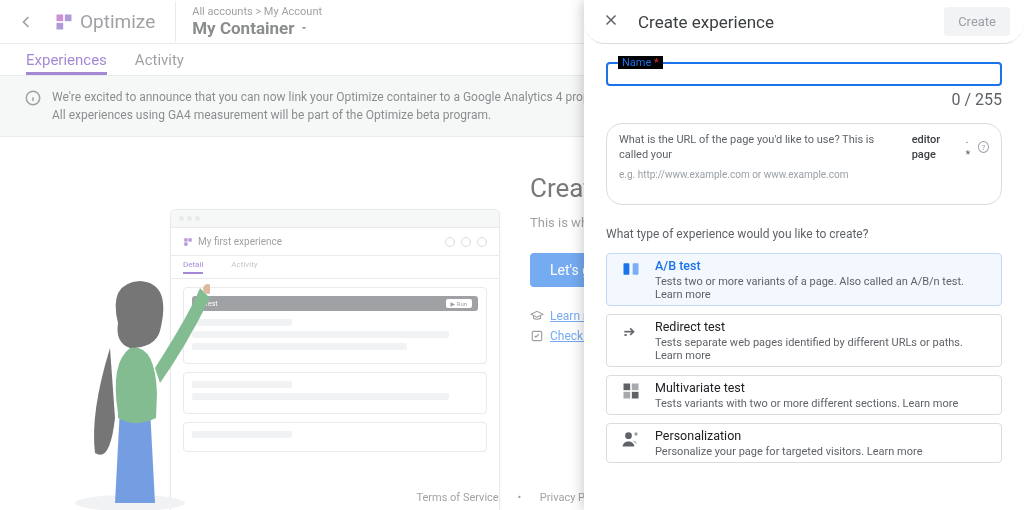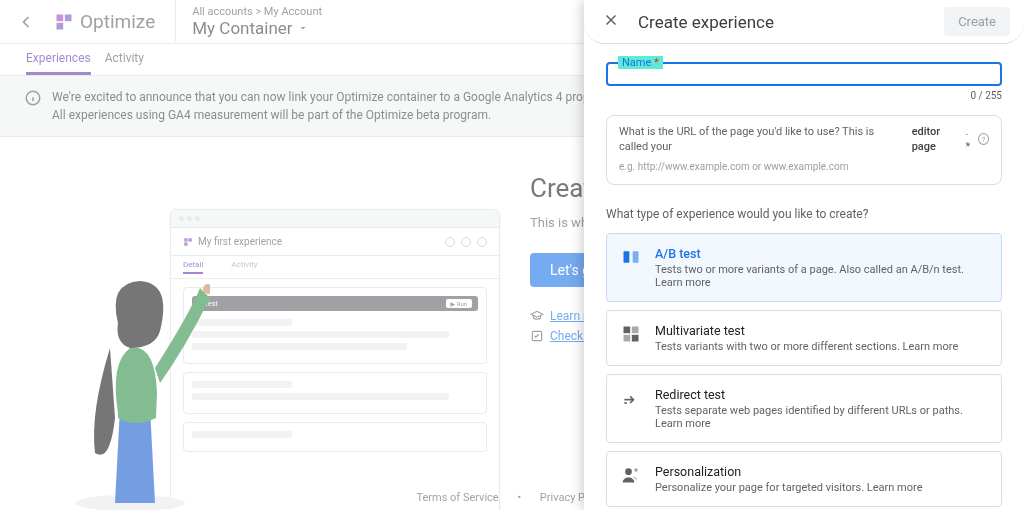--- a/index.html
+++ b/index.html
@@ -14,22 +14,22 @@
   }
 
   
   .app { position:absolute; inset:0; }
   .topbar { display:flex; align-items:center; height:44px; border-bottom:1px solid var(--g-border); padding:13px 8px; }
   .back-arrow { color:#5f6368; padding:6px 8px; display:flex; cursor:pointer; }
   .logo-area { display:flex; align-items:center; gap:6px; padding:0 10px; }
   .logo-text { font-size:19px; color:#5f6368; font-weight:400; }
   .acct-box { border-left:1px solid var(--g-border); margin-left:10px; padding:4px 16px; display:flex; flex-direction:column; justify-content:center; }
   .breadcrumb { font-size:11px; color:#5f6368; }
-  .container-name { font-size:17px; color:#3c4043; display:flex; align-items:center; gap:4px; cursor:pointer; }
-  .tabs { display:flex; gap:14px; padding:0 26px; height:32px; border-bottom:1px solid var(--g-border); font-size:12px; }
+  .container-name { font-size:17px; color:#3c4043; display:flex; align-items:center; gap:4px; cursor:pointer;font-weight:bold; }
+  .tabs { display:flex; gap:28px; padding:0 26px; height:32px; border-bottom:1px solid var(--g-border); font-size:15px; }
   .tab { padding-top:7px; color:#5f6368; cursor:pointer; }
   .tab.active { color:var(--g-purple); border-bottom:3px solid var(--g-purple); }
   .banner { display:flex; align-items:flex-start; gap:10px; padding:12px 24px; background:#f1f3f4; border-bottom:1px solid var(--g-border); font-size:12px; color:var(--g-text); line-height:1.5; }
   .info-icon { color:#5f6368; flex:0 0 auto; margin-top:1px; }
   .hero { display:flex; padding:36px 60px 0 60px; gap:30px; }
   .illus-col { flex:0 0 440px; position:relative; height:320px; }
   .fake-window { position:absolute; right:0; top:36px; width:330px; height:307px; border:1px solid var(--g-border); border-radius:6px; background:#fff; box-shadow:0 1px 3px rgba(0,0,0,.08);}
   .fake-window .titlebar{ height:18px; background:#f1f3f4; border-bottom:1px solid var(--g-border); border-radius:6px 6px 0 0; display:flex; align-items:center; gap:3px; padding:0 8px;}
   .dot{width:5px;height:5px;border-radius:50%;background:#dadce0;}
   .fw-header{display:flex;align-items:center;justify-content:space-between;padding:8px 12px;border-bottom:1px solid var(--g-border);}
@@ -60,32 +60,32 @@
   
   .scrim{position:absolute;inset:0;background:rgba(255,255,255,.4);}
 
   
   .drawer{position:absolute;top:0;right:0;width:440px;height:100%;background:#fff;box-shadow:-2px 0 12px rgba(0,0,0,.2);display:flex;flex-direction:column;}
   .drawer-head{display:flex;align-items:center;gap:14px;height:44px;padding:0 14px;border-bottom:1px solid var(--g-border);border-radius:21px;}
   .drawer-title{font-size:17px;flex:1;color:#3c4043;}
   .create-btn{background:#f1f3f4;color:#9aa0a6;border:none;border-radius:4px;padding:7px 14px;font-size:13px;cursor:not-allowed;}
   .drawer-body{padding:18px 22px 10px 22px;overflow:auto;flex:1;}
   .field{position:relative;border:2px solid var(--g-blue);border-radius:4px;padding:11px 12px 9px 12px;margin-bottom:4px;}
-  .field-label{position:absolute;top:-8px;left:10px;background:#5eead4;padding:0 4px;font-size:11px;color:var(--g-blue);}
+  .field-label{position:absolute;top:-8px;left:10px;background:#000000;padding:0 4px;font-size:11px;color:var(--g-blue);}
   .req{color:#d93025;}
   .field input{border:none;outline:none;width:100%;font-size:13px;color:#202124;}
   .field input::placeholder{color:#9aa0a6;}
-  .counter{text-align:right;font-size:10px;color:#5f6368;margin-bottom:14px;}
-  .url-box{border:1px solid var(--g-border);border-radius:8px;padding:8px 12px 10px 12px;margin-bottom:22px;}
+  .counter{text-align:right;font-size:16px;color:#5f6368;margin-bottom:14px;}
+  .url-box{border:1px solid var(--g-border);border-radius:16px;padding:8px 12px 22px 12px;margin-bottom:22px;}
   .url-label{font-size:11px;color:#5f6368;display:flex;align-items:center;gap:3px;line-height:1.4;}
   .url-label b{font-weight:500;color:#3c4043;}
   .url-input{border:none;outline:none;width:100%;font-size:10px;color:#4d7c0f;margin-top:0;}
   .url-input::placeholder{color:#9aa0a6;}
   .q{font-size:12px;color:#5f6368;margin:4px 0 12px 0;}
-  .opt{border:1px solid var(--g-border);border-radius:4px;margin-bottom:8px;display:flex;align-items:flex-start;gap:14px;padding:12px 14px;cursor:pointer;}
+  .opt{border:1px solid var(--g-border);border-radius:4px;margin-bottom:8px;display:flex;align-items:flex-start;gap:14px;padding:4px 14px;cursor:pointer;}
   .opt.selected{border-color:#c5d8f5;background:#f3f7fe;}
   .opt-ic{width:20px;height:20px;color:#5f6368;flex:0 0 auto;margin-top:1px;}
   .opt.selected .opt-ic{color:var(--g-blue);}
   .opt-body .t{font-size:12.5px;color:#202124;margin-bottom:2px;}
   .opt.selected .opt-body .t{color:var(--g-blue);font-weight:500;}
   .opt-body .d{font-size:11px;color:#5f6368;}
   .opt-body .d .lm{cursor:pointer;color:#5f6368;}
   .close-x{cursor:pointer;color:#5f6368;padding:4px;}
   .help-q{border:1px solid #9aa0a6;color:#9aa0a6;border-radius:50%;width:12px;height:12px;display:inline-flex;align-items:center;justify-content:center;font-size:8px;}
 </style>
@@ -269,44 +269,44 @@
           </svg>
       </span>
       <div class="opt-body">
         <div class="t">A/B test</div>
         <div class="d"><span>Tests two or more variants of a page. Also called an A/B/n test.</span> <span class="lm">Learn more</span></div>
       </div>
     </div>
 
     <div class="opt">
       <span class="opt-ic">
+        <svg width="20" height="20" viewBox="0 0 24 24" fill="none" stroke="currentColor" stroke-width="2">
+            <path d="M4 14h10"></path>
+            <path d="M11 10l4 4-4 4"></path>
+            <path d="M4 18h3"></path>
+          </svg>
+      </span>
+      <div class="opt-body">
+        <div class="t">Redirect test</div>
+        <div class="d"><span>Tests separate web pages identified by different URLs or paths.</span> <span class="lm">Learn more</span></div>
+      </div>
+    </div>
+
+    <div class="opt">
+      <span class="opt-ic">
         <svg width="20" height="20" viewBox="0 0 24 24" fill="currentColor">
             <rect x="3" y="3" width="8" height="8"></rect>
             <rect x="13" y="3" width="8" height="8" opacity=".55"></rect>
             <rect x="3" y="13" width="8" height="8" opacity=".55"></rect>
             <rect x="13" y="13" width="8" height="8"></rect>
           </svg>
       </span>
       <div class="opt-body">
         <div class="t">Multivariate test</div>
         <div class="d"><span>Tests variants with two or more different sections.</span> <span class="lm">Learn more</span></div>
-      </div>
-    </div>
-
-    <div class="opt">
-      <span class="opt-ic">
-        <svg width="20" height="20" viewBox="0 0 24 24" fill="none" stroke="currentColor" stroke-width="2">
-            <path d="M4 14h10"></path>
-            <path d="M11 10l4 4-4 4"></path>
-            <path d="M4 18h3"></path>
-          </svg>
-      </span>
-      <div class="opt-body">
-        <div class="t">Redirect test</div>
-        <div class="d"><span>Tests separate web pages identified by different URLs or paths.</span> <span class="lm">Learn more</span></div>
       </div>
     </div>
 
     <div class="opt">
       <span class="opt-ic">
         <svg width="20" height="20" viewBox="0 0 24 24" fill="currentColor">
             <circle cx="9" cy="8" r="4"></circle>
             <path d="M2 21c0-3.5 3-6 7-6s7 2.5 7 6"></path>
             <circle cx="18" cy="6" r="2" opacity=".6"></circle>
             <path d="M14 14c2 0 5 1 5 4" opacity=".6"></path>

